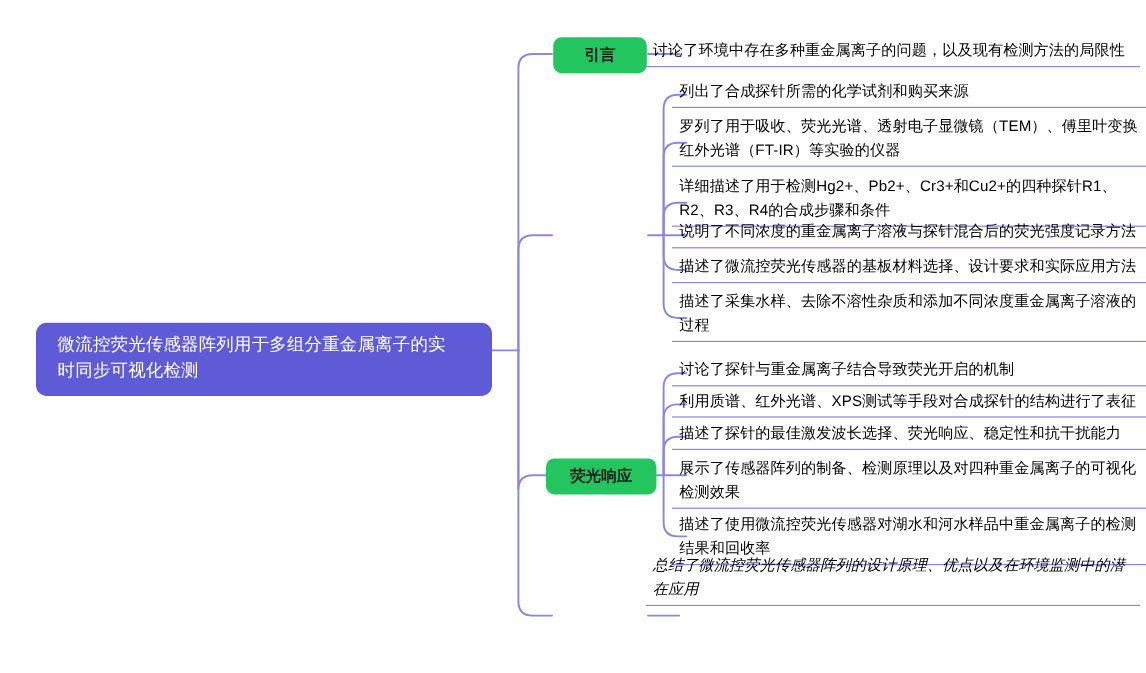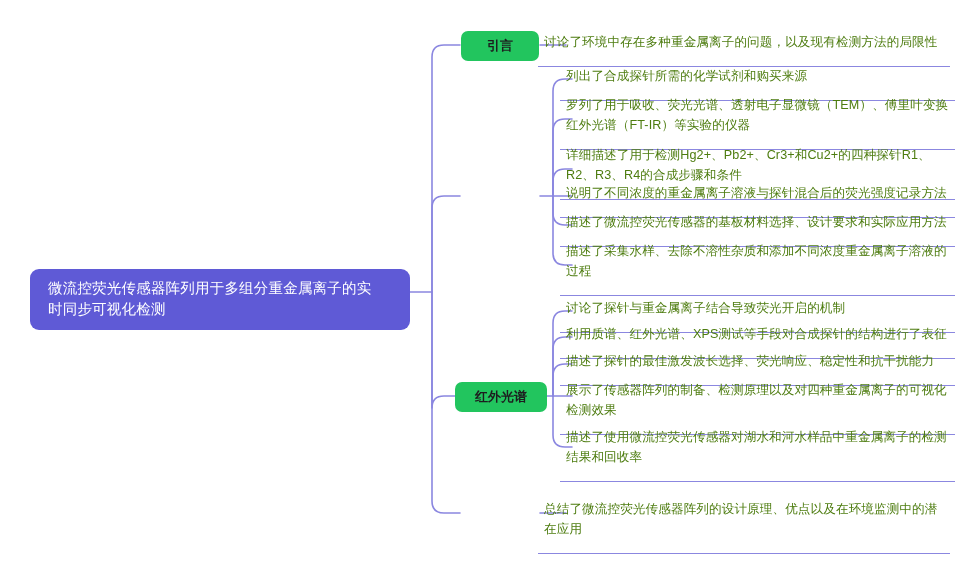--- a/index.html
+++ b/index.html
@@ -45,22 +45,22 @@
     box-sizing:border-box;
     text-align:center;
   }
 
   
   .leaf{
     position:absolute;
     box-sizing:border-box;
     font-size:12.6px;
     line-height:20px;
-    color:#4d7c0f;
-    padding:2px 4px 14px 6px;
+    color:#000000;
+    padding:2px 4px 3px 6px;
     border-bottom:1.4px solid #8b87e0;
     letter-spacing:.1px;
   }
   .leaf.w3{width:402px;}
   .leaf.w4{width:412px;}
 </style>
 </head>
 <body>
 
 <div id="canvas">
@@ -101,21 +101,21 @@
   <div class="root-node">
     <span>微流控荧光传感器阵列用于多组分重金属离子的实时同步可视化检测</span>
   </div>
 
   <div class="branch-pill" style="left:461px;top:31px;width:78px;">
     <span>引言</span>
   </div>
 
 
   <div class="branch-pill" style="left:455px;top:382px;width:92px;">
-    <span>红外光谱</span>
+    <span>荧光响应</span>
   </div>
 
 
   <div class="leaf w4" style="left:538px;top:30px;">讨论了环境中存在多种重金属离子的问题，以及现有检测方法的局限性</div>
 
   <div class="leaf w3" style="left:560px;top:64px;">列出了合成探针所需的化学试剂和购买来源</div>
 
   <div class="leaf w3" style="left:560px;top:93px;">罗列了用于吸收、荧光光谱、透射电子显微镜（TEM）、傅里叶变换红外光谱（FT-IR）等实验的仪器</div>
 
   <div class="leaf w3" style="left:560px;top:143px;">详细描述了用于检测Hg2+、Pb2+、Cr3+和Cu2+的四种探针R1、R2、R3、R4的合成步骤和条件</div>
@@ -129,15 +129,15 @@
   <div class="leaf w3" style="left:560px;top:296px;">讨论了探针与重金属离子结合导致荧光开启的机制</div>
 
   <div class="leaf w3" style="left:560px;top:322px;">利用质谱、红外光谱、XPS测试等手段对合成探针的结构进行了表征</div>
 
   <div class="leaf w3" style="left:560px;top:349px;">描述了探针的最佳激发波长选择、荧光响应、稳定性和抗干扰能力</div>
 
   <div class="leaf w3" style="left:560px;top:378px;">展示了传感器阵列的制备、检测原理以及对四种重金属离子的可视化检测效果</div>
 
   <div class="leaf w3" style="left:560px;top:425px;">描述了使用微流控荧光传感器对湖水和河水样品中重金属离子的检测结果和回收率</div>
 
-  <div class="leaf w4" style="left:538px;top:497px;">总结了微流控荧光传感器阵列的设计原理、优点以及在环境监测中的潜在应用</div>
+  <div class="leaf w4" style="left:538px;top:459px;font-style:italic;">总结了微流控荧光传感器阵列的设计原理、优点以及在环境监测中的潜在应用</div>
 
 </div>
 
 </body></html>

